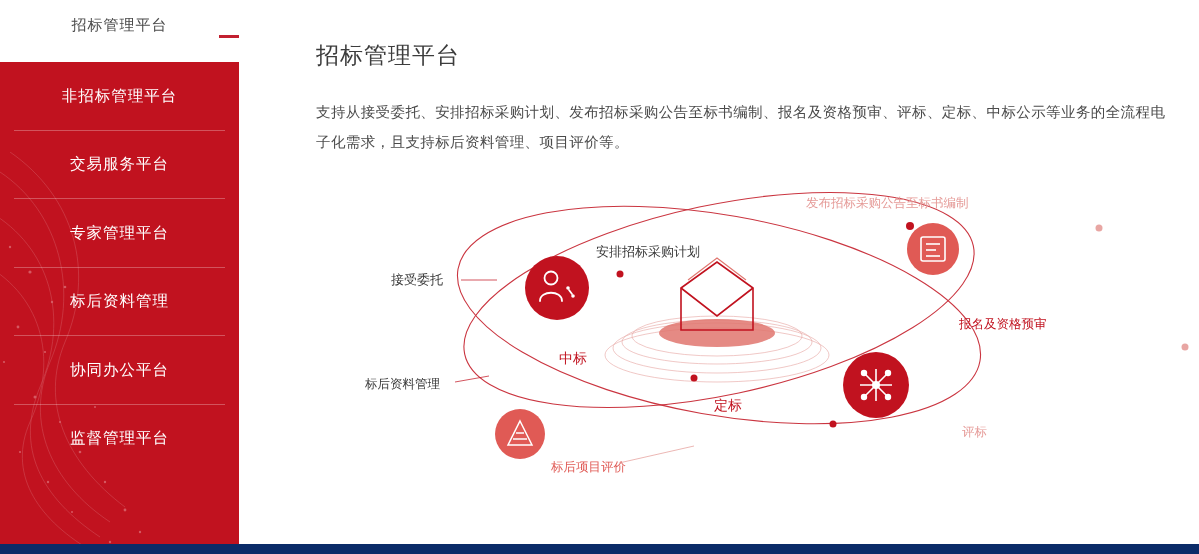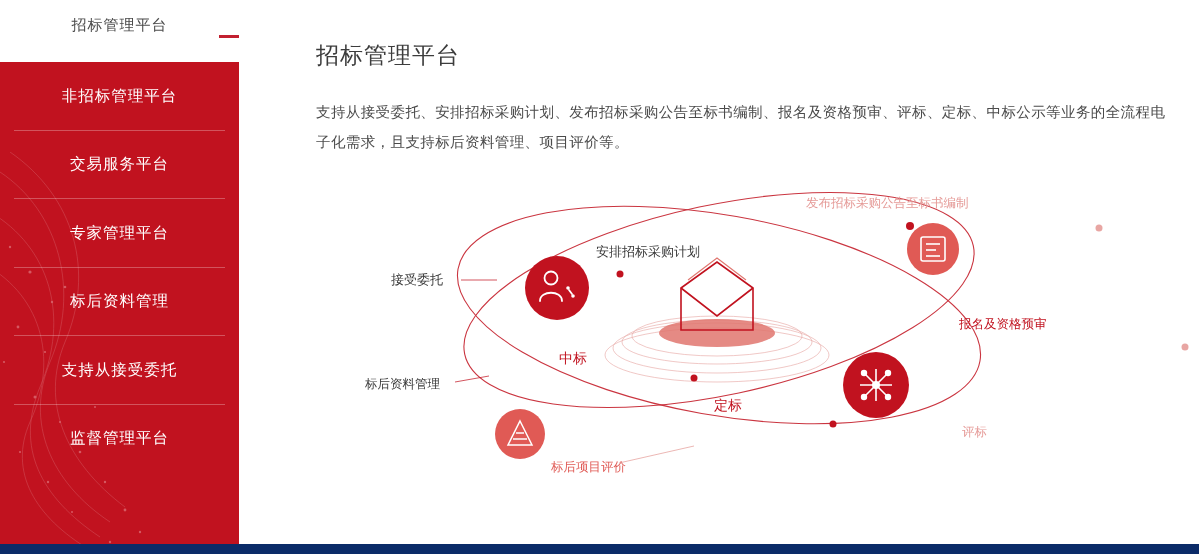--- a/index.html
+++ b/index.html
@@ -170,21 +170,21 @@
     <div class="sb-item">
       <span>交易服务平台</span>
     </div>
     <div class="sb-item">
       <span>专家管理平台</span>
     </div>
     <div class="sb-item">
       <span>标后资料管理</span>
     </div>
     <div class="sb-item">
-      <span>支持从接受委托</span>
+      <span>协同办公平台</span>
     </div>
     <div class="sb-item">
       <span>监督管理平台</span>
     </div>
   </div>
   <div class="left-strip"></div>
 
   <div class="content">
     <div class="content-inner">
       <h1 class="page-title">招标管理平台</h1>

